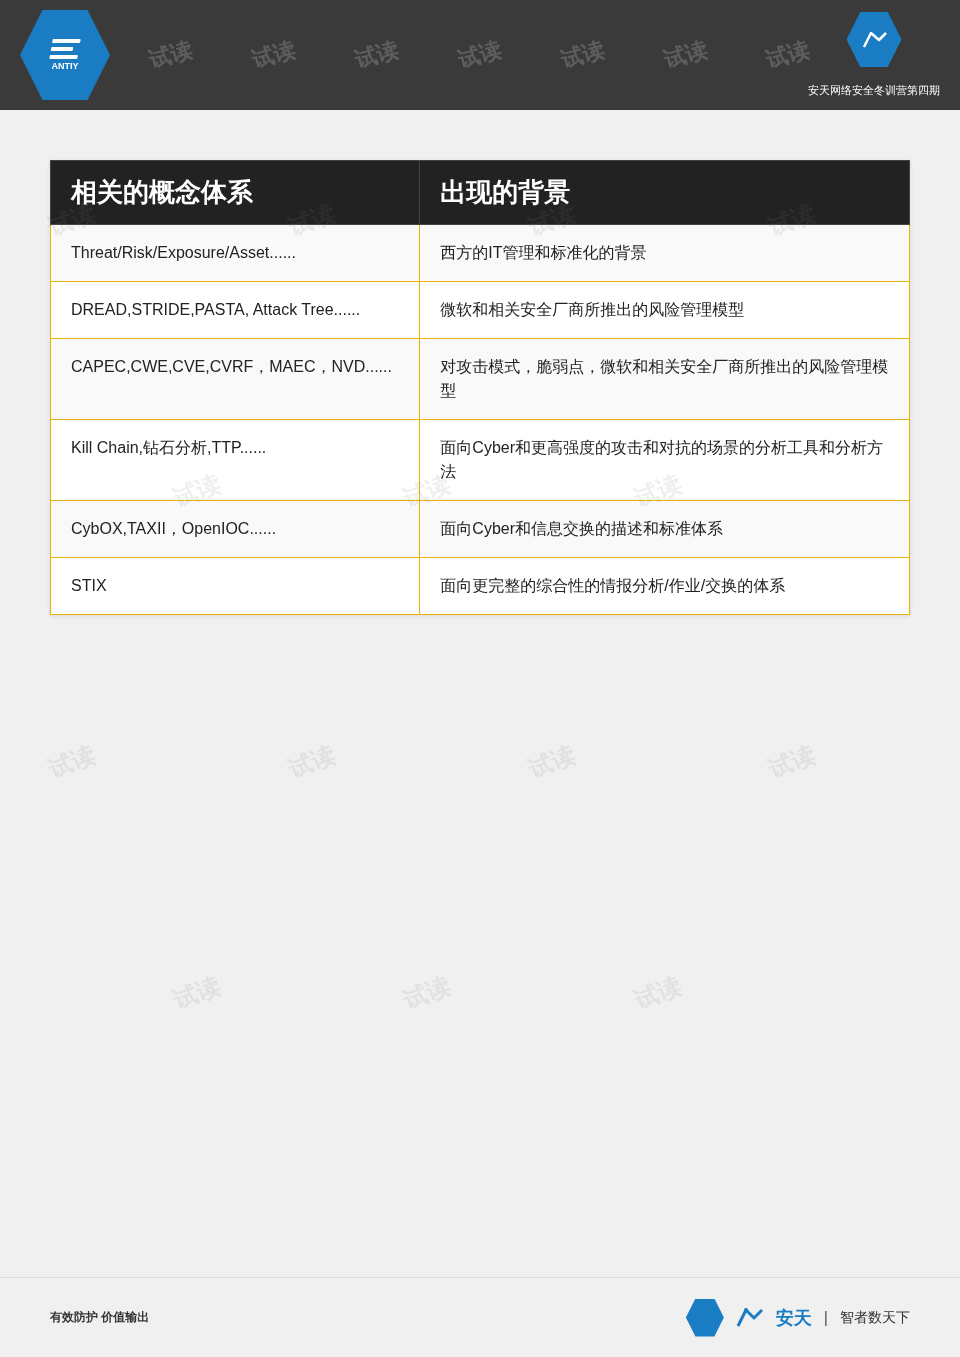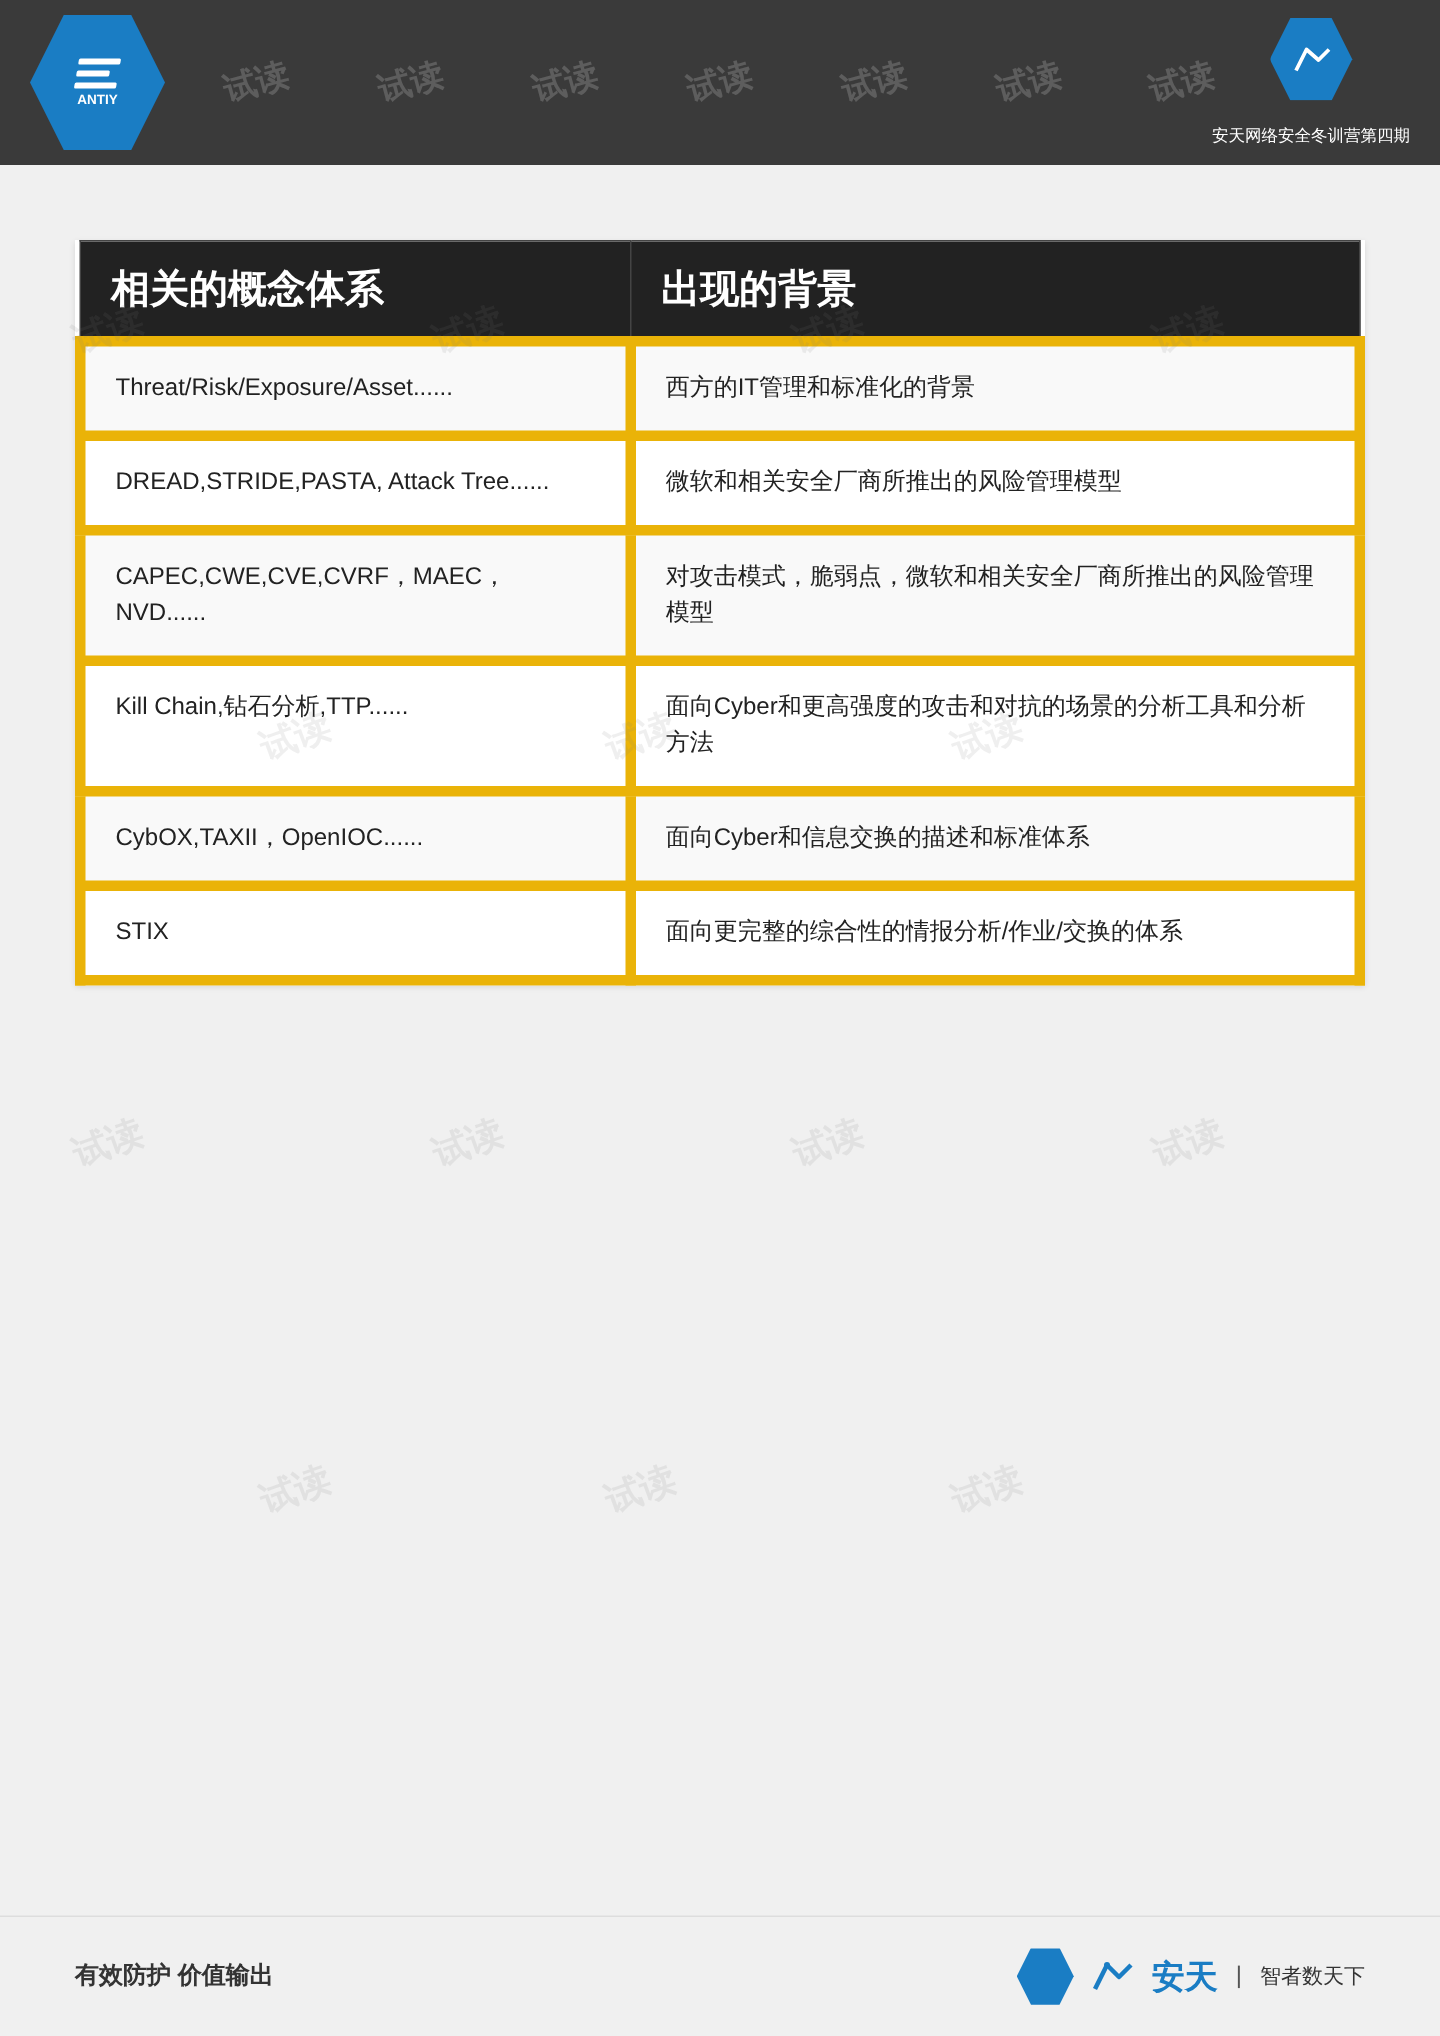--- a/index.html
+++ b/index.html
@@ -139,21 +139,21 @@
       color: white;
       padding: 14px 20px;
       text-align: left;
       font-size: 26px;
       font-weight: bold;
       border: 1px solid #444;
     }
 
     .data-table tbody tr td {
       padding: 16px 20px;
-      border: 7px solid #eab308;
+      border: 1px solid #eab308;
       vertical-align: top;
       font-size: 16px;
       color: #222;
       line-height: 1.5;
     }
 
     .data-table tbody tr:nth-child(odd) td {
       background: #f9f9f9;
     }
 
@@ -179,40 +179,40 @@
       height: 80px;
       background: #f0f0f0;
       display: flex;
       align-items: center;
       justify-content: space-between;
       padding: 0 50px;
       border-top: 1px solid #ddd;
     }
 
     .footer-slogan {
-      font-size: 16px;
+      font-size: 12px;
       color: #333;
       font-weight: bold;
     }
 
     .footer-brand {
       display: flex;
       align-items: center;
       gap: 8px;
     }
 
     .footer-brand-hex {
       width: 38px;
       height: 38px;
       background: #1a7dc4;
       clip-path: polygon(25% 0%, 75% 0%, 100% 50%, 75% 100%, 25% 100%, 0% 50%);
     }
 
     .footer-brand-text {
-      font-size: 22px;
+      font-size: 18px;
       color: #1a7dc4;
       font-weight: bold;
     }
 
     .footer-brand-text2 {
       font-size: 14px;
       color: #333;
     }
   </style>
 </head>

